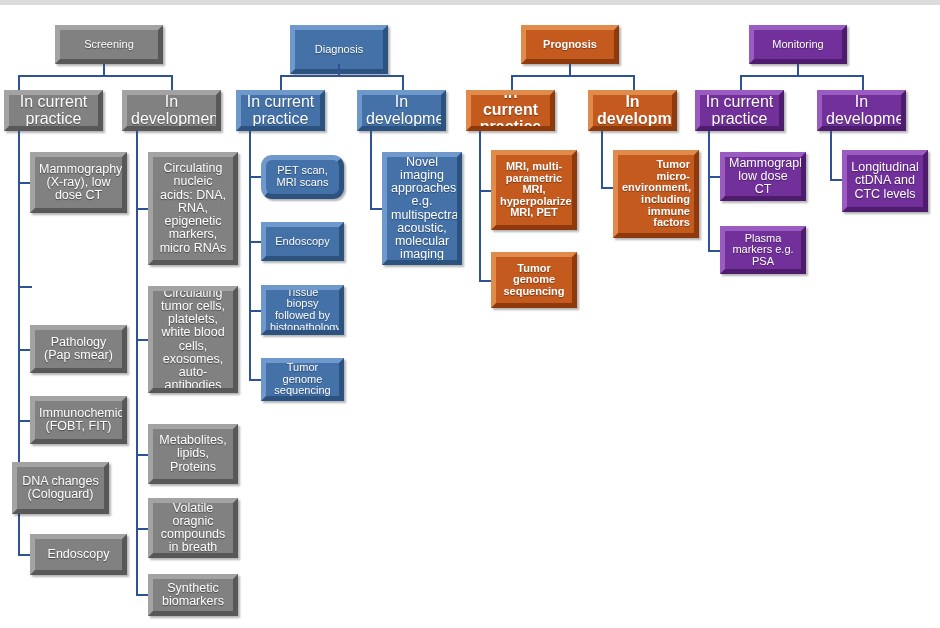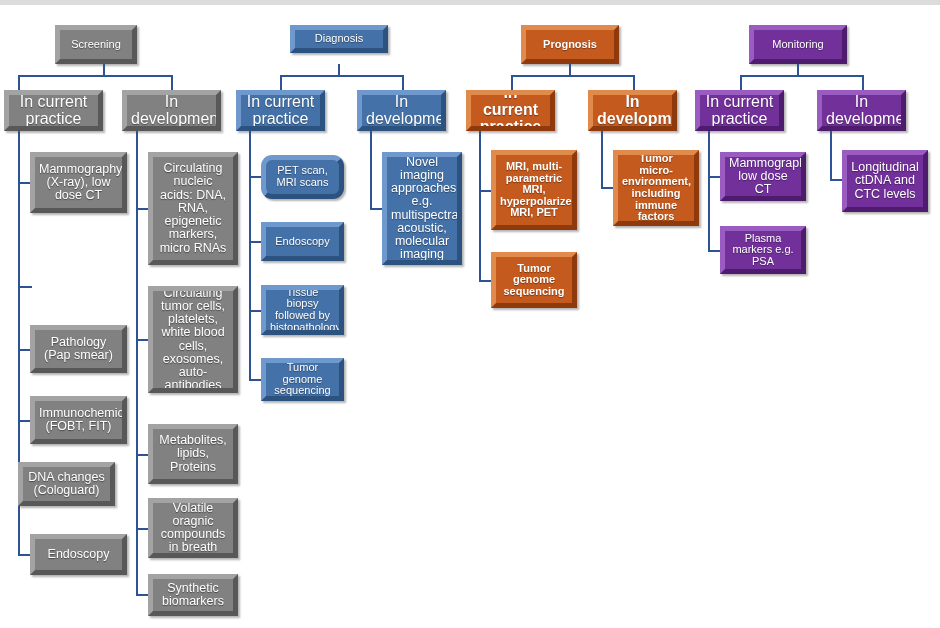--- a/index.html
+++ b/index.html
@@ -77,21 +77,21 @@
   .t-leaf{font-size:12.5px;}
   .t-leaf-sm{font-size:11px;}
 </style>
 </head>
 <body>
 
 <div id="canvas">
 
   <div class="top-strip"></div>
 
-  <div class="node c-gray t-root" style="left:55px;top:25px;width:82px;height:39px;">
+  <div class="node c-gray t-root" style="left:55px;top:25px;width:108px;height:39px;">
     <span>Screening</span>
   </div>
   <div class="ln v" style="left:103px;top:64px;height:12px;"></div>
   <div class="ln h" style="left:18px;top:75px;width:155px;"></div>
   <div class="ln v" style="left:18px;top:75px;height:15px;"></div>
   <div class="ln v" style="left:171px;top:75px;height:15px;"></div>
 
   <div class="node c-gray t-branch" style="left:4px;top:90px;width:99px;height:41px;">
     <span>In current practice</span>
   </div>
@@ -107,21 +107,21 @@
   <div class="ln h" style="left:18px;top:286px;width:14px;"></div>
   <div class="ln h" style="left:18px;top:349px;width:14px;"></div>
   <div class="node c-gray t-leaf" style="left:30px;top:325px;width:97px;height:48px;">
     <span>Pathology (Pap smear)</span>
   </div>
   <div class="ln h" style="left:18px;top:420px;width:14px;"></div>
   <div class="node c-gray t-leaf" style="left:30px;top:396px;width:97px;height:48px;">
     <span>Immunochemical (FOBT, FIT)</span>
   </div>
   <div class="ln h" style="left:18px;top:486px;width:14px;"></div>
-  <div class="node c-gray t-leaf" style="left:18px;top:462px;width:97px;height:44px;text-align:center;">
+  <div class="node c-gray t-leaf" style="left:12px;top:462px;width:97px;height:52px;text-align:center;">
     <span>DNA changes (Cologuard)</span>
   </div>
   <div class="ln h" style="left:18px;top:554px;width:14px;"></div>
   <div class="node c-gray t-leaf" style="left:30px;top:534px;width:97px;height:41px;">
     <span>Endoscopy</span>
   </div>
 
   <div class="ln v" style="left:136px;top:131px;height:464px;"></div>
   <div class="ln h" style="left:136px;top:208px;width:14px;"></div>
   <div class="node c-gray t-leaf" style="left:148px;top:152px;width:90px;height:113px;">
@@ -137,21 +137,21 @@
   </div>
   <div class="ln h" style="left:136px;top:528px;width:14px;"></div>
   <div class="node c-gray t-leaf" style="left:148px;top:498px;width:90px;height:60px;">
     <span>Volatile oragnic compounds in breath</span>
   </div>
   <div class="ln h" style="left:136px;top:594px;width:14px;"></div>
   <div class="node c-gray t-leaf" style="left:148px;top:574px;width:90px;height:42px;">
     <span>Synthetic biomarkers</span>
   </div>
 
-  <div class="node c-blue t-root" style="left:290px;top:25px;width:98px;height:28px;">
+  <div class="node c-blue t-root" style="left:290px;top:25px;width:98px;height:49px;">
     <span>Diagnosis</span>
   </div>
   <div class="ln v" style="left:338px;top:64px;height:12px;"></div>
   <div class="ln h" style="left:280px;top:75px;width:124px;"></div>
   <div class="ln v" style="left:280px;top:75px;height:15px;"></div>
   <div class="ln v" style="left:402px;top:75px;height:15px;"></div>
 
   <div class="node c-blue t-branch" style="left:236px;top:90px;width:89px;height:41px;">
     <span>In current practice</span>
   </div>
@@ -203,21 +203,21 @@
   <div class="node c-orange t-leaf-sm" style="left:491px;top:150px;width:86px;height:80px;">
     <span>MRI, multi-parametric MRI, hyperpolarized MRI, PET</span>
   </div>
   <div class="ln h" style="left:479px;top:280px;width:14px;"></div>
   <div class="node c-orange t-leaf-sm" style="left:491px;top:252px;width:86px;height:56px;">
     <span>Tumor genome sequencing</span>
   </div>
 
   <div class="ln v" style="left:601px;top:131px;height:57px;"></div>
   <div class="ln h" style="left:601px;top:187px;width:14px;"></div>
-  <div class="node c-orange t-leaf-sm" style="left:613px;top:150px;width:86px;height:76px;">
+  <div class="node c-orange t-leaf-sm" style="left:613px;top:150px;width:86px;height:88px;text-align:right;">
     <span>Tumor micro-environment, including immune factors</span>
   </div>
 
   <div class="node c-purple t-root" style="left:749px;top:25px;width:98px;height:39px;align-items:center;">
     <span>Monitoring</span>
   </div>
   <div class="ln v" style="left:797px;top:64px;height:12px;"></div>
   <div class="ln h" style="left:740px;top:75px;width:124px;"></div>
   <div class="ln v" style="left:740px;top:75px;height:15px;"></div>
   <div class="ln v" style="left:862px;top:75px;height:15px;"></div>

